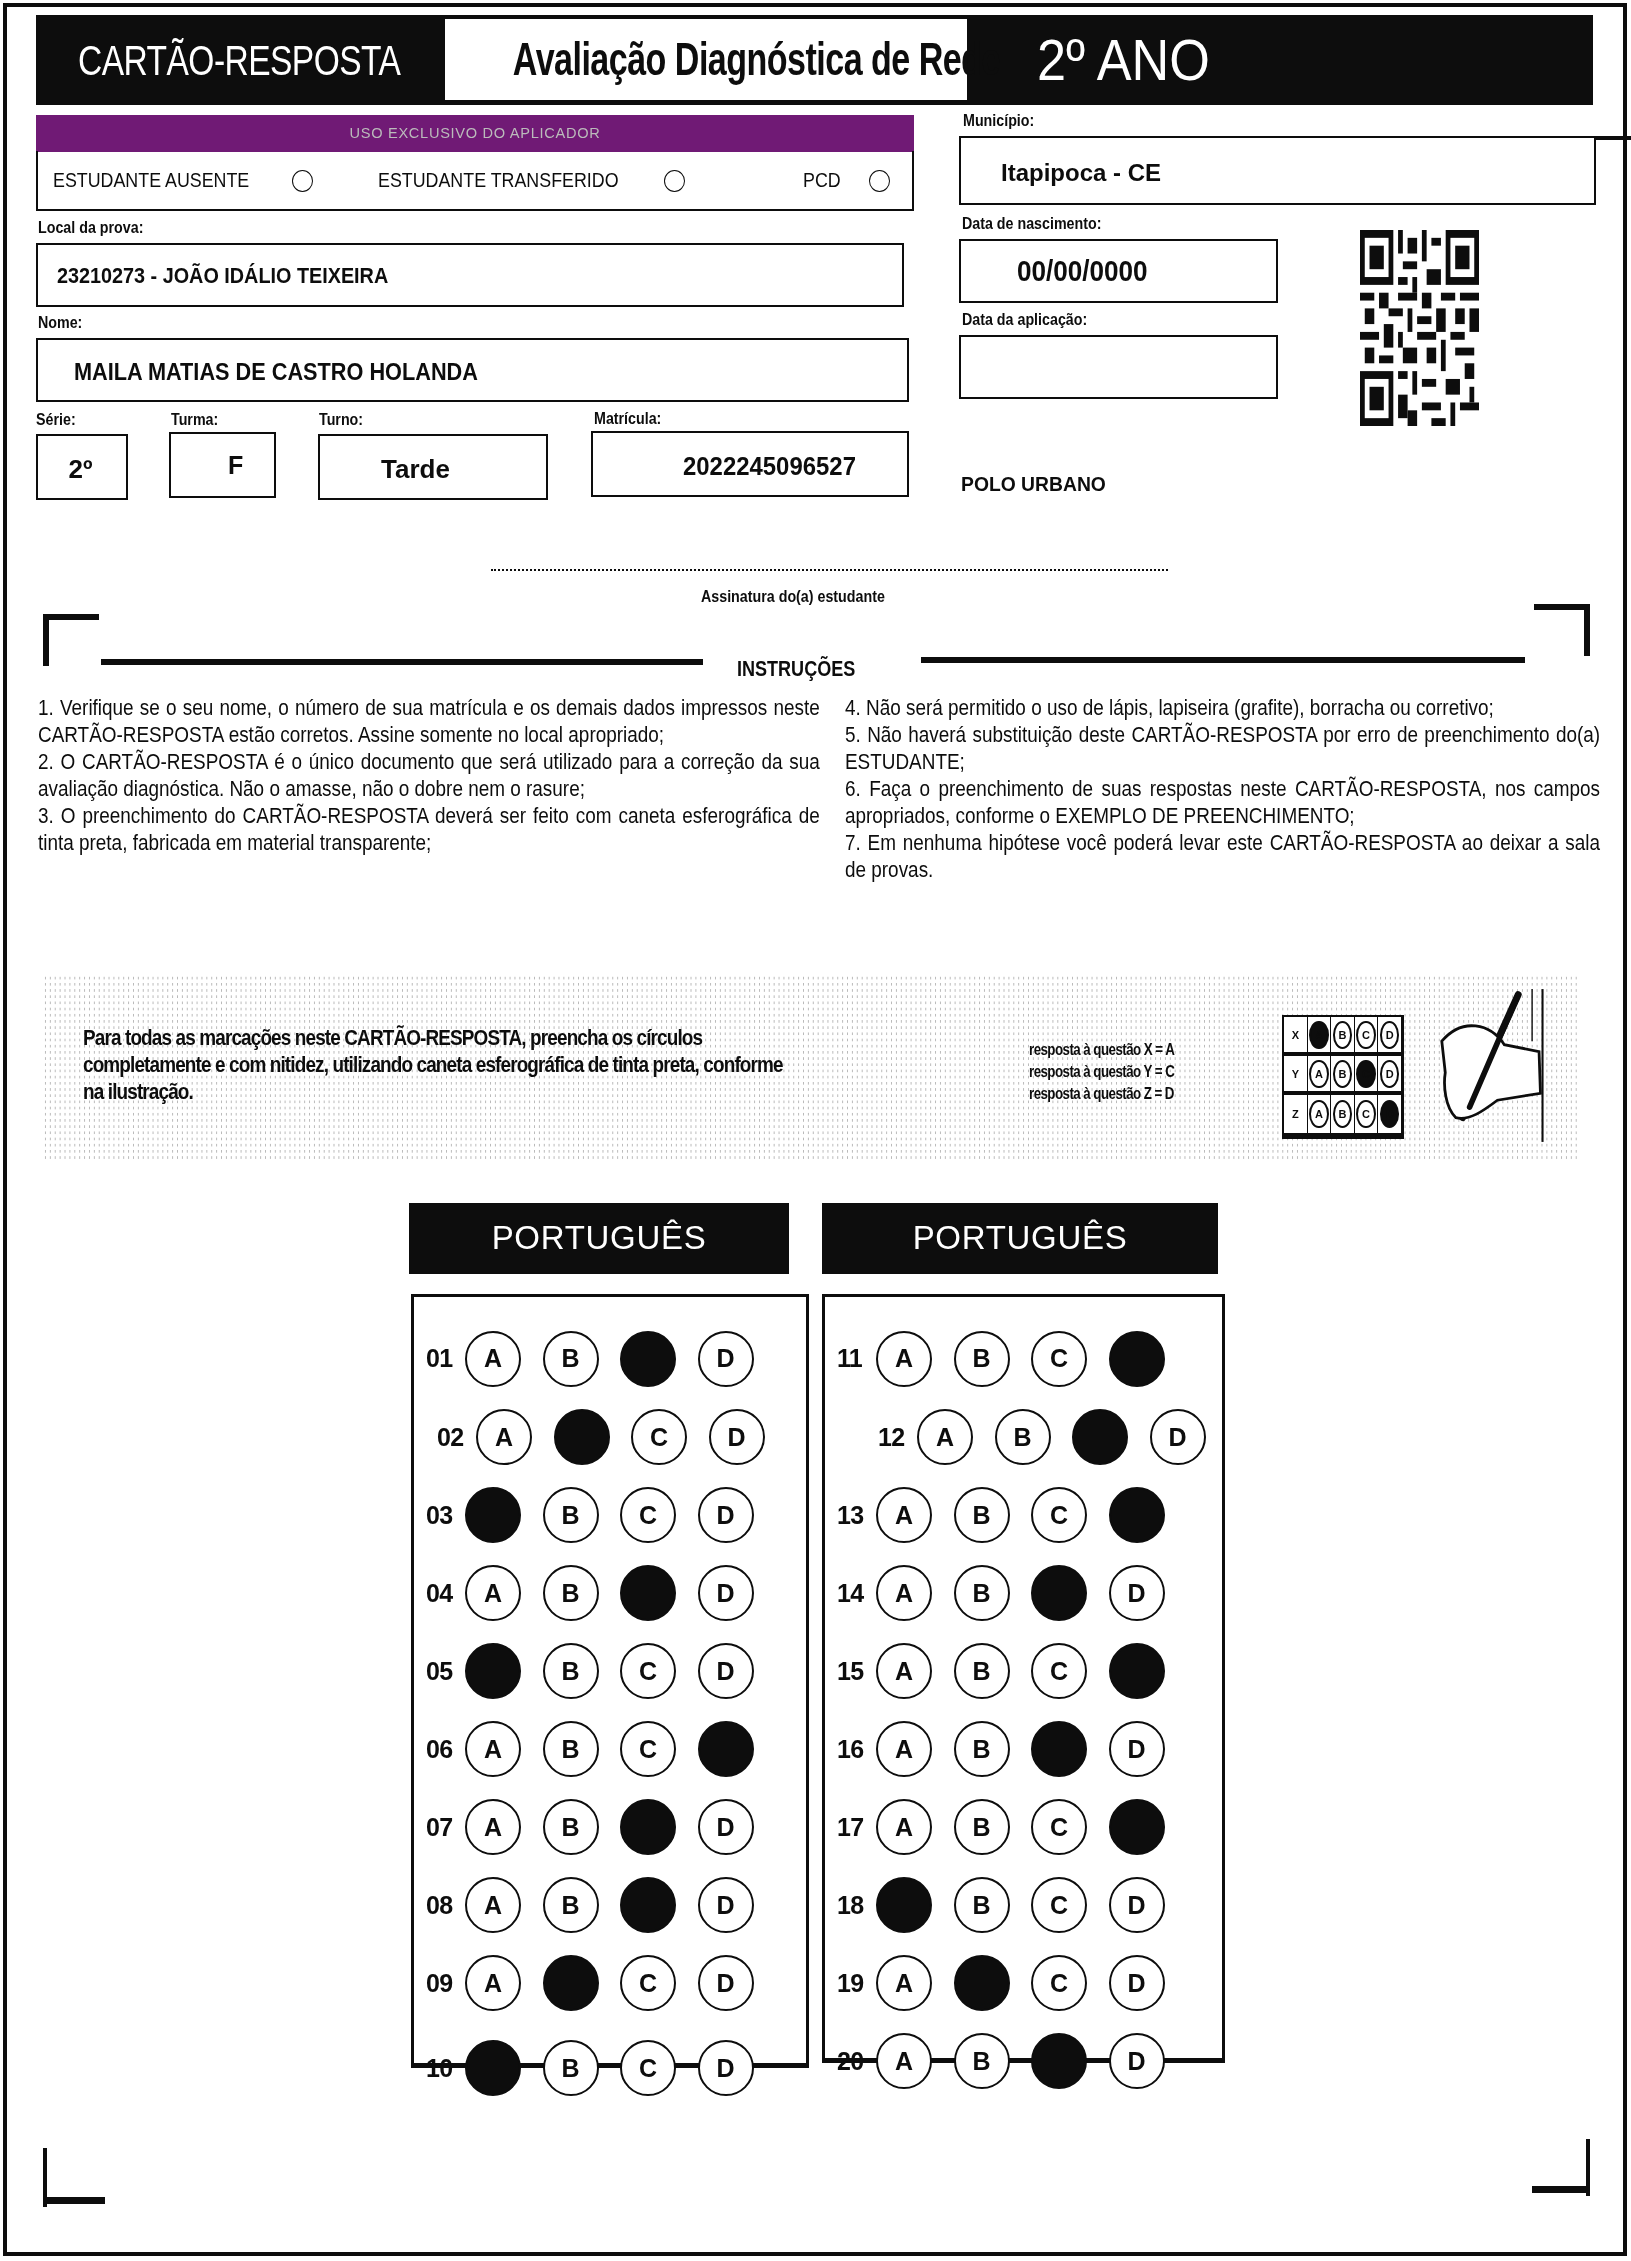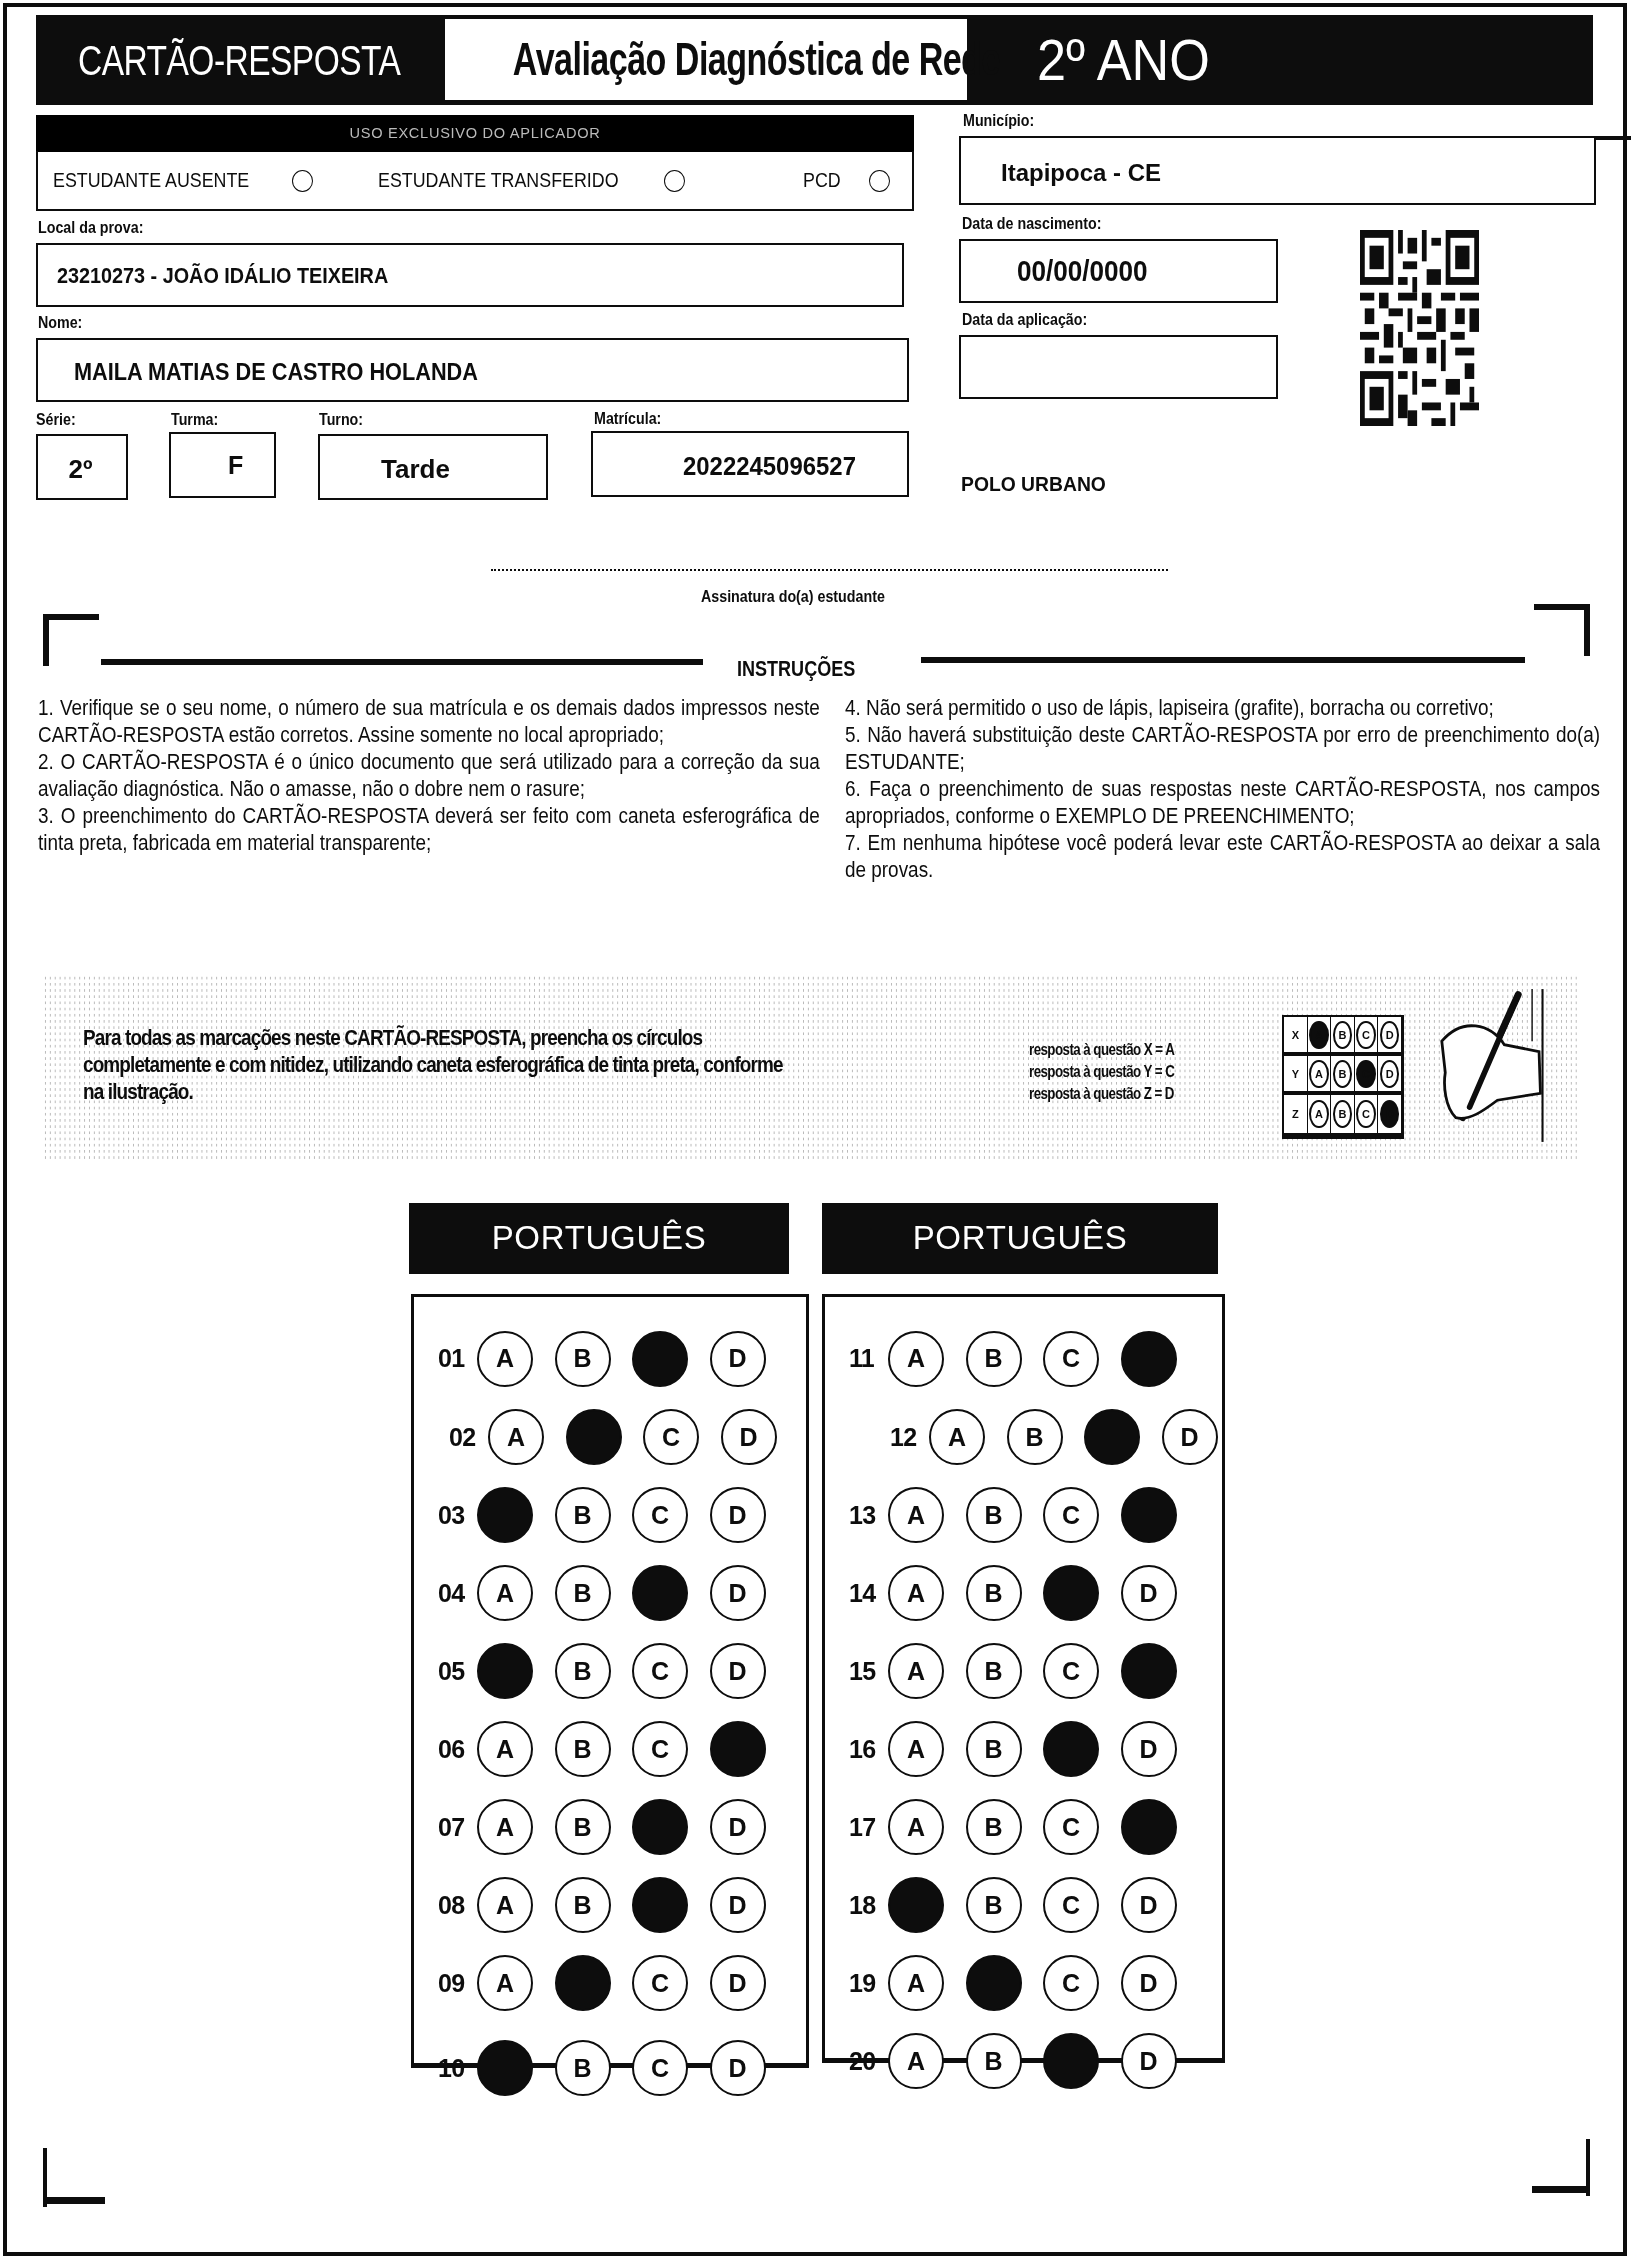--- a/index.html
+++ b/index.html
@@ -16,21 +16,21 @@
     .hdr-mid span { display: block; width: 100%; text-align: center; line-height: 81px; font-size: 46px; font-weight: bold;
       transform: scaleX(0.74); transform-origin: center; letter-spacing: -0.7px; white-space: nowrap; }
     .hdr-year { position: absolute; left: 1001px; top: 0; height: 90px; line-height: 90px; color: #fff; font-size: 58px;
       transform: scaleX(0.9); transform-origin: left center; }
 
     .label { position: absolute; font-size: 17.4px; font-weight: bold; transform: scaleX(0.82); transform-origin: left center; white-space: nowrap; }
     .box { position: absolute; border: 2.8px solid #0d0d0d; background: #fff; }
     .box .val { position: absolute; font-weight: bold; white-space: nowrap; }
 
     
-    .apl-bar { position: absolute; left: 36px; top: 115px; width: 878px; height: 37px; background: #000000; }
+    .apl-bar { position: absolute; left: 36px; top: 115px; width: 878px; height: 37px; background: #701a75; }
     .apl-bar span { display: block; text-align: center; color: #bbb; line-height: 37px; font-size: 14.6px; letter-spacing: 0.7px; }
     .apl-box { position: absolute; left: 36px; top: 151px; width: 878px; height: 60px; border: 2.8px solid #0d0d0d; border-top: none; }
     .apl-item { position: absolute; top: 18px; font-size: 19.4px; display: flex; align-items: center; gap: 25px; white-space: nowrap; }
     .apl-item .txt { transform: scaleX(0.92); transform-origin: left center; }
     .radio { width: 21px; height: 22px; border: 1.4px solid #0d0d0d; border-radius: 50%; display: inline-block; }
 
     
     .qr { position: absolute; left: 1360px; top: 230px; width: 119px; height: 196px; }
 
     .polo { position: absolute; left: 961px; top: 472px; font-size: 21px; font-weight: bold; transform: scaleX(0.92); transform-origin: left center; }
@@ -55,21 +55,21 @@
     .ex-grid { position: absolute; left: 1239px; top: 40px; border: 2.8px solid #0d0d0d; border-bottom-width: 5.6px; display: grid; grid-template-columns: repeat(5, 23.6px); grid-template-rows: repeat(3, 39px); background: #fff; }
     .ex-cell { border-right: 1.4px solid #0d0d0d; border-bottom: 1.4px solid #0d0d0d; display: flex; align-items: center; justify-content: center; font-size: 11px; font-weight: bold; }
     .ex-row-end { border-bottom: 4.2px solid #0d0d0d; }
     .ex-bub { width: 19.4px; height: 28px; border-radius: 50%; border: 2.1px double #0d0d0d; display: flex; align-items: center; justify-content: center; font-size: 11px; }
     .ex-bub.filled { background: #0d0d0d; color: #0d0d0d; }
 
     
     .subj { position: absolute; top: 1203px; height: 71px; background: #0d0d0d; color: #fff; font-size: 33px; text-align: center; line-height: 69px; letter-spacing: 0.7px; }
     .ans-box { position: absolute; top: 1294px; border: 3.5px solid #0d0d0d; border-bottom-width: 5.6px; background: #fff; }
     .ans-row { position: absolute; left: 0; height: 62px; display: flex; align-items: center; }
-    .qnum { width: 39px; margin-left: 24px; font-size: 25px; font-weight: bold; letter-spacing: -0.7px; }
+    .qnum { width: 39px; margin-left: 12px; font-size: 25px; font-weight: bold; letter-spacing: -0.7px; }
     .bubble { width: 56px; height: 56px; border-radius: 50%; border: 2.8px solid #0d0d0d; margin-right: 21.5px;
       display: flex; align-items: center; justify-content: center; font-size: 25px; font-weight: bold; background: #fff; }
     .bubble.filled { background: #0d0d0d; border-color: #0d0d0d; color: transparent; }
   </style>
 </head>
 <body>
 
 <div class="frame"></div>
 
 <div class="hdr">

